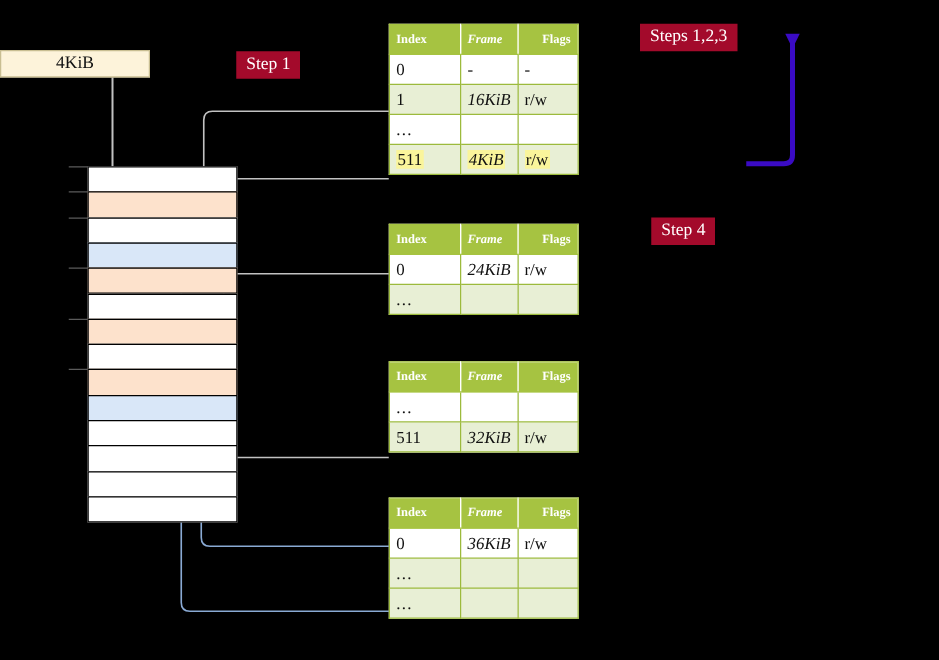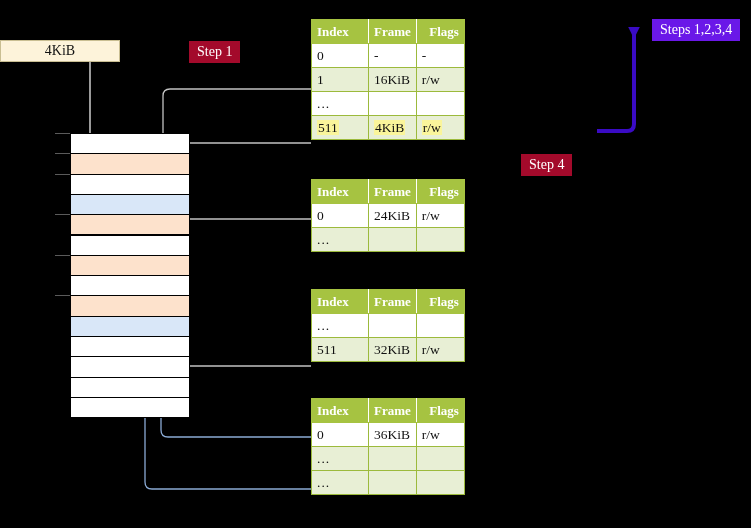--- a/index.html
+++ b/index.html
@@ -44,28 +44,28 @@
     background:#fff;font-size:13.5px;
     border:1px solid #9CBA3C;
   }
   .ptable td,.ptable th{
     border:1px solid #9CBA3C;
     padding:2px 5px;height:24px;box-sizing:border-box;
     text-align:left;color:#111;font-weight:normal;
     vertical-align:middle;
   }
   .ptable th{
-    background:#A6C341;color:#fff;font-weight:bold;font-size:13px;
+    background:#A6C341;color:#fff;font-weight:bold;font-size:10px;
     border-color:#A6C341;border-right-color:#fff;
   }
   .ptable th:last-child{border-right-color:#A6C341;text-align:right;}
   .ptable tr.alt td{background:#E8EFD5;}
   .ptable tr.white td{background:#fff;}
   .c-idx{width:57px;}
-  .c-frm{width:36px;}
+  .c-frm{width:36px;font-style:italic;}
   .c-flg{width:48px;}
   .hl{background:#FAF59B;padding:0 1px;}
   .dots{letter-spacing:1px;}
 </style>
 </head>
 <body>
 
 <div id="stage">
 
   <svg id="wires" viewBox="0 0 751 528" width="751" height="528">
@@ -101,24 +101,24 @@
     <path d="M597,131 L627,131 Q634,131 634,124 L634,28" stroke="#3A0BC4" stroke-width="4" fill="none" stroke-linejoin="round" marker-end="url(#ahviolet)"></path>
   </svg>
 
   <div class="srcbox" style="left:0px;top:40px;width:120px;height:22px;">
     <span>4KiB</span>
   </div>
 
   <div class="badge red" style="left:189px;top:41px;">
     <span>Step 1</span>
   </div>
-  <div class="badge violet" style="left:652px;top:19px;">
-    <span>Steps 1,2,3,4</span>
-  </div>
-  <div class="badge red" style="left:521px;top:154px;">
+  <div class="badge red" style="left:512px;top:19px;">
+    <span>Steps 1,2,3</span>
+  </div>
+  <div class="badge red" style="left:521px;top:174px;">
     <span>Step 4</span>
   </div>
 
   <div id="memcol" style="left:70px;top:133px;width:120px;height:284px;">
       <div class="memrow" style="left: 0px; top: 0px; width: 120px; height: 21.3px;"></div>
       <div class="memrow peach" style="left: 0px; top: 20.3px; width: 120px; height: 21.3px;"></div>
       <div class="memrow" style="left: 0px; top: 40.6px; width: 120px; height: 21.3px;"></div>
       <div class="memrow blue" style="left: 0px; top: 60.9px; width: 120px; height: 21.3px;"></div>
       <div class="memrow peach" style="left: 0px; top: 81.2px; width: 120px; height: 21.3px;"></div>
       <div class="memrow" style="left: 0px; top: 101.5px; width: 120px; height: 21.3px;"></div>

